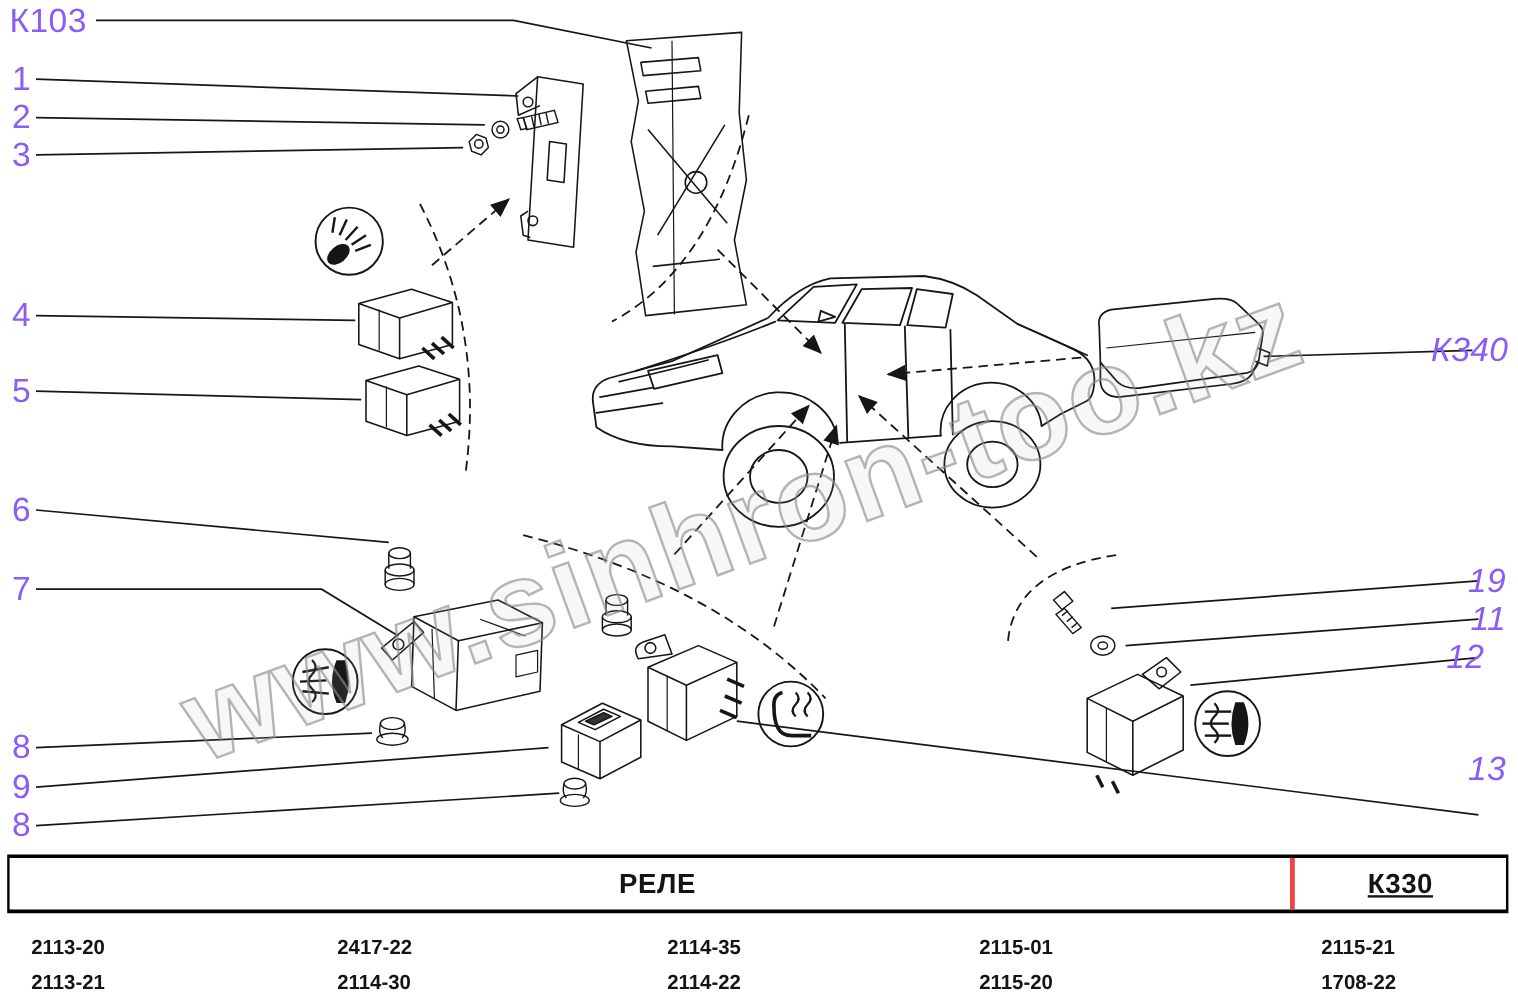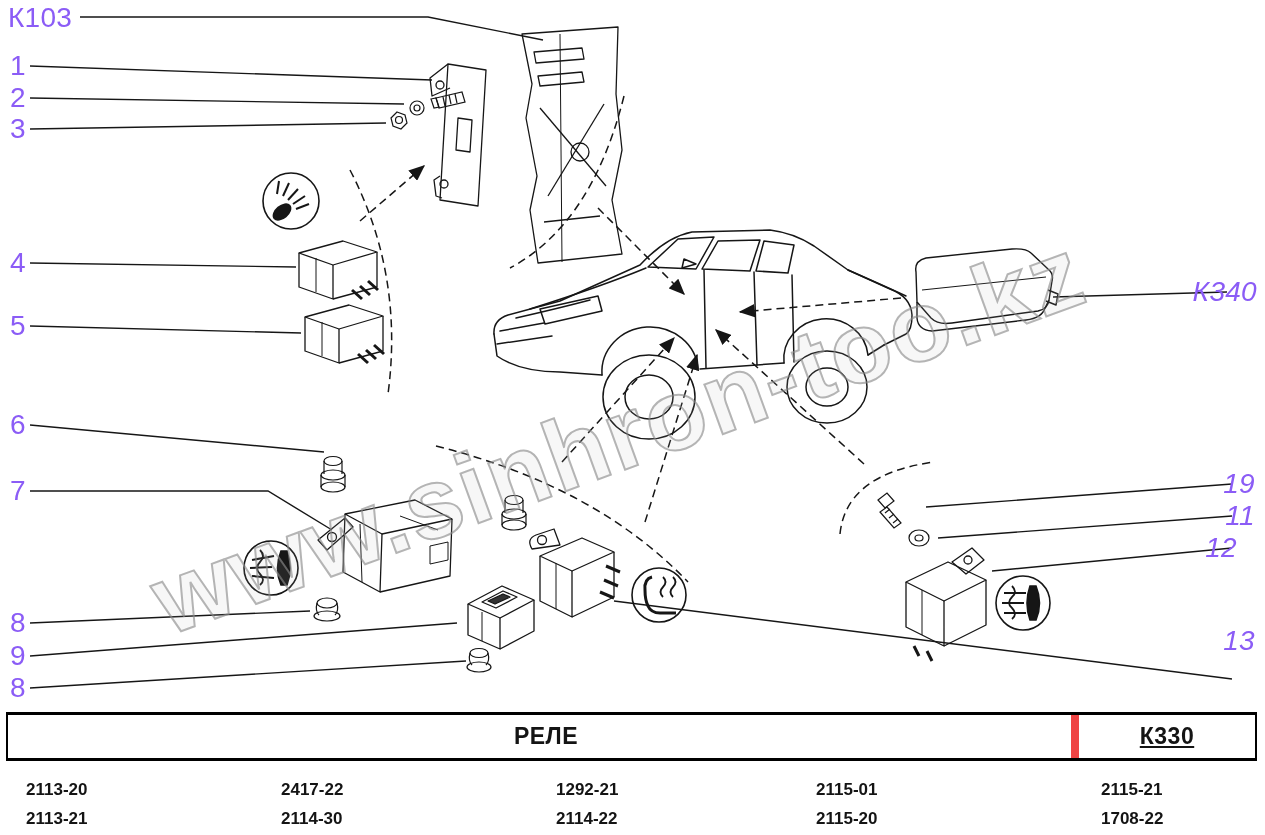--- a/index.html
+++ b/index.html
@@ -17,21 +17,21 @@
   .footer-table {
     position:absolute; left:6px; top:712px; width:1251px; height:49px;
     border-top:3px solid #000; border-bottom:3px solid #000;
     border-left:2px solid #000; border-right:2px solid #000;
     display:flex; background:#fff;
   }
   .footer-cell {
     display:flex; align-items:center; justify-content:center;
     font-weight:bold; font-size:23px; letter-spacing:0.5px;
   }
-  .footer-cell.title { flex:1; border-right:8px solid #ef4444;padding-left:13px; }
+  .footer-cell.title { flex:1; border-right:4px solid #ef4444;padding-left:13px; }
   .footer-cell.code  { width:176px;text-decoration:underline; }
   .models { position:absolute; left:16px; top:775px; width:1265px; height:60px;
     font-weight:bold; font-size:17px; }
   .model-col { position:absolute; top:0; }
   .model-col div { height:29px; line-height:29px; white-space:nowrap; }
 </style>
 </head>
 <body>
 
 <div class="page">
@@ -317,21 +317,21 @@
   <div class="models">
     <div class="model-col" style="left:10px">
       <div>2113-20</div>
       <div>2113-21</div>
     </div>
     <div class="model-col" style="left:265px">
       <div>2417-22</div>
       <div>2114-30</div>
     </div>
     <div class="model-col" style="left:540px">
-      <div>1292-21</div>
+      <div>2114-35</div>
       <div>2114-22</div>
     </div>
     <div class="model-col" style="left:800px">
       <div>2115-01</div>
       <div>2115-20</div>
     </div>
     <div class="model-col" style="left:1085px">
       <div>2115-21</div>
       <div>1708-22</div>
     </div>

